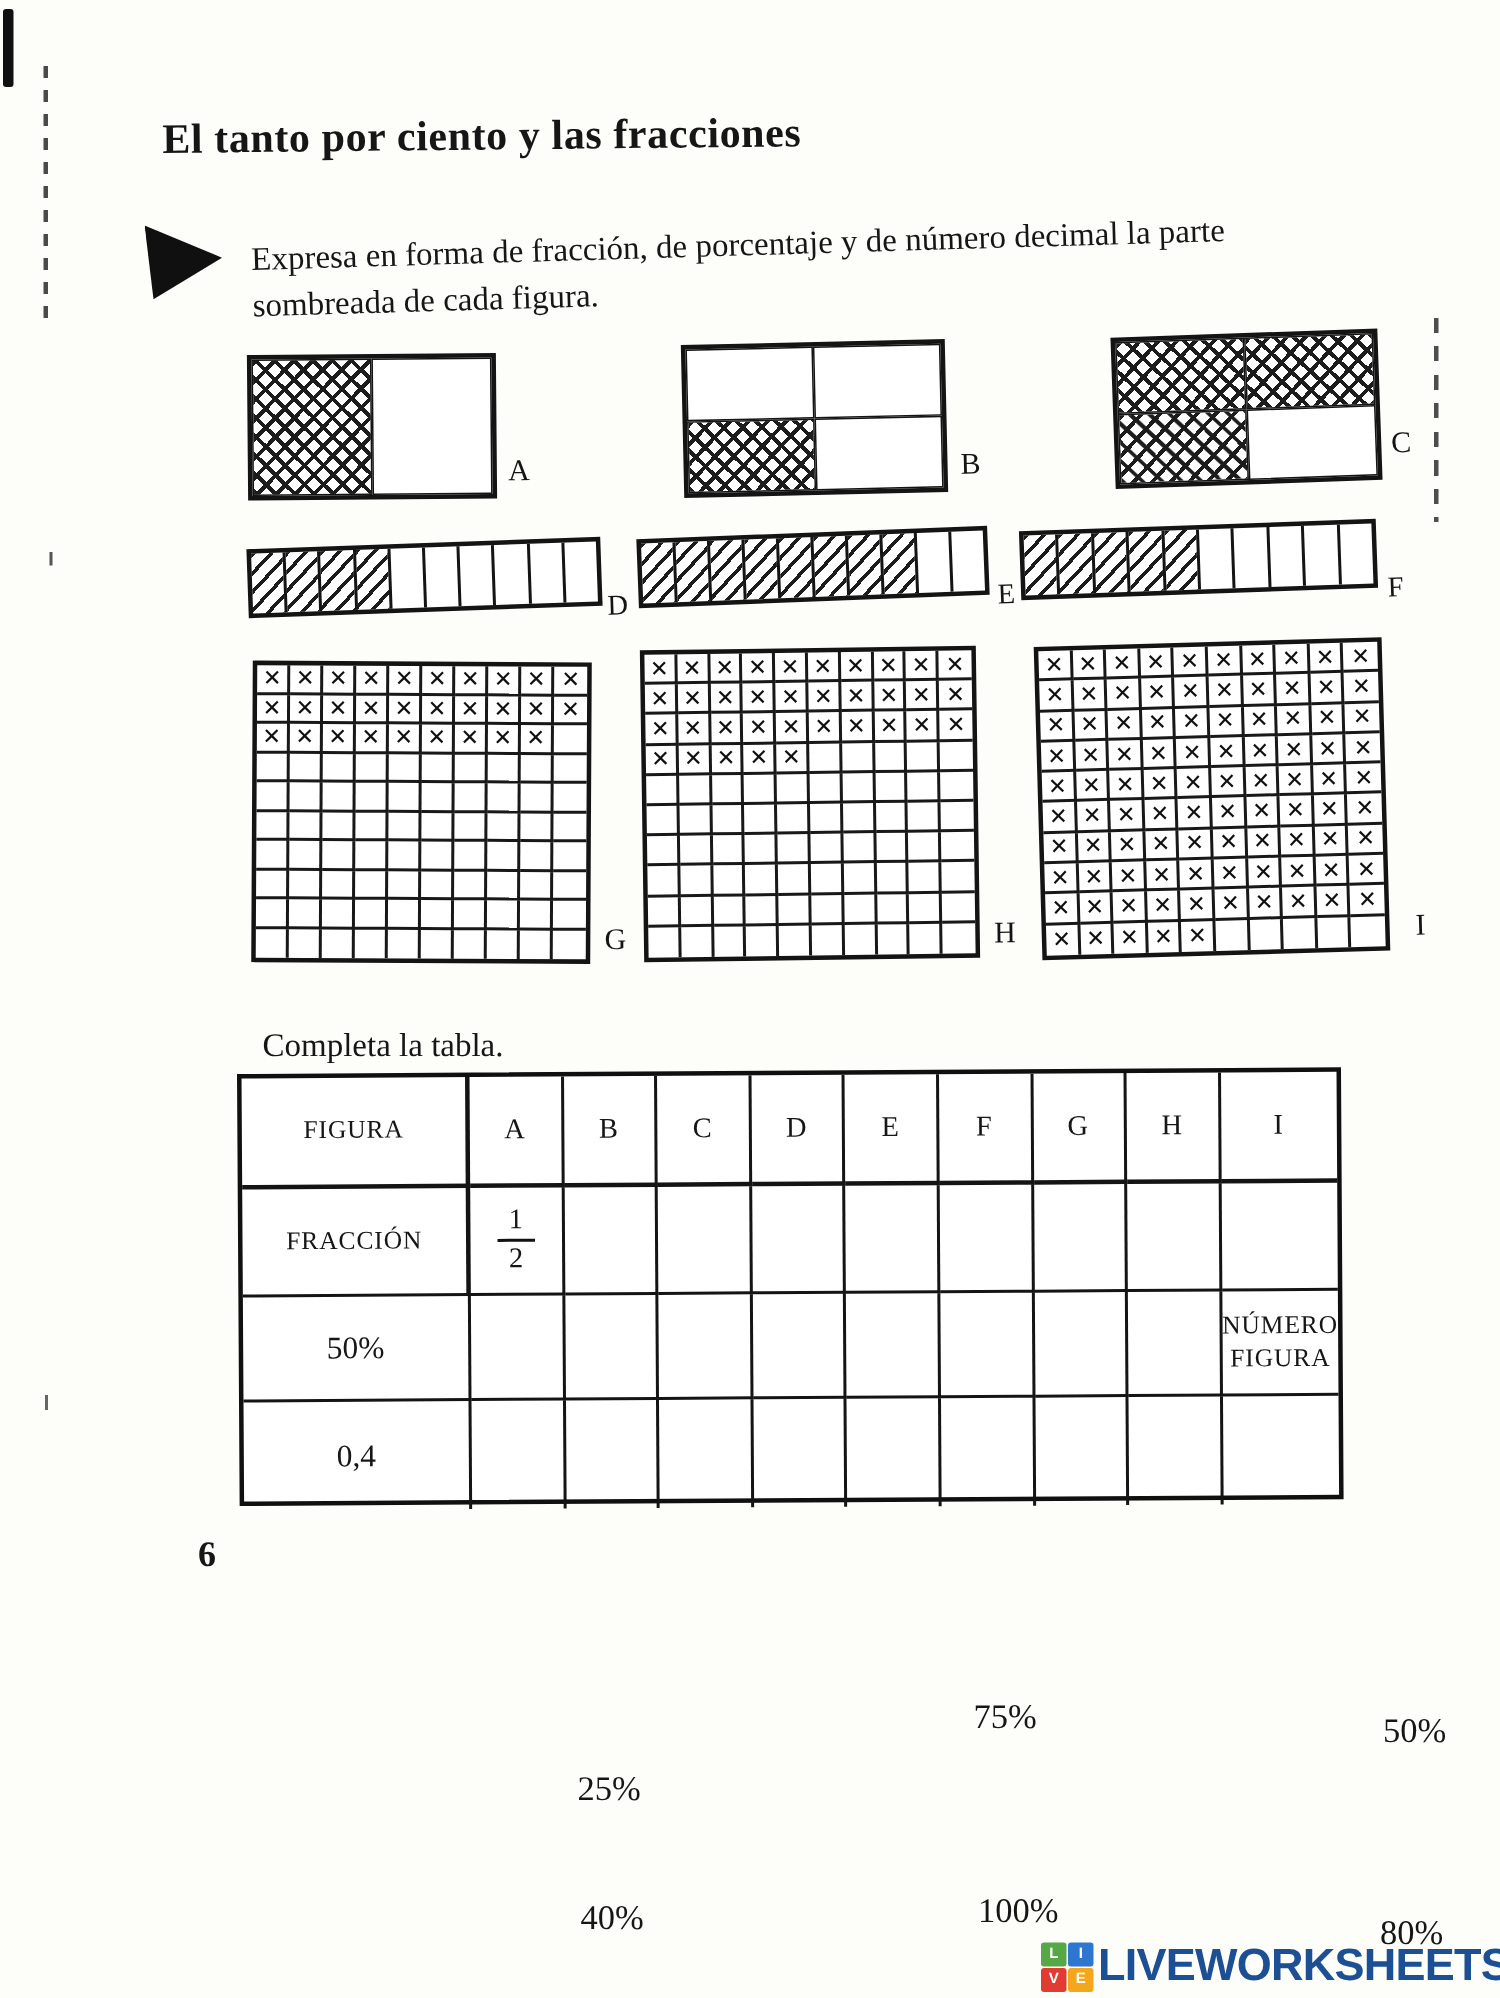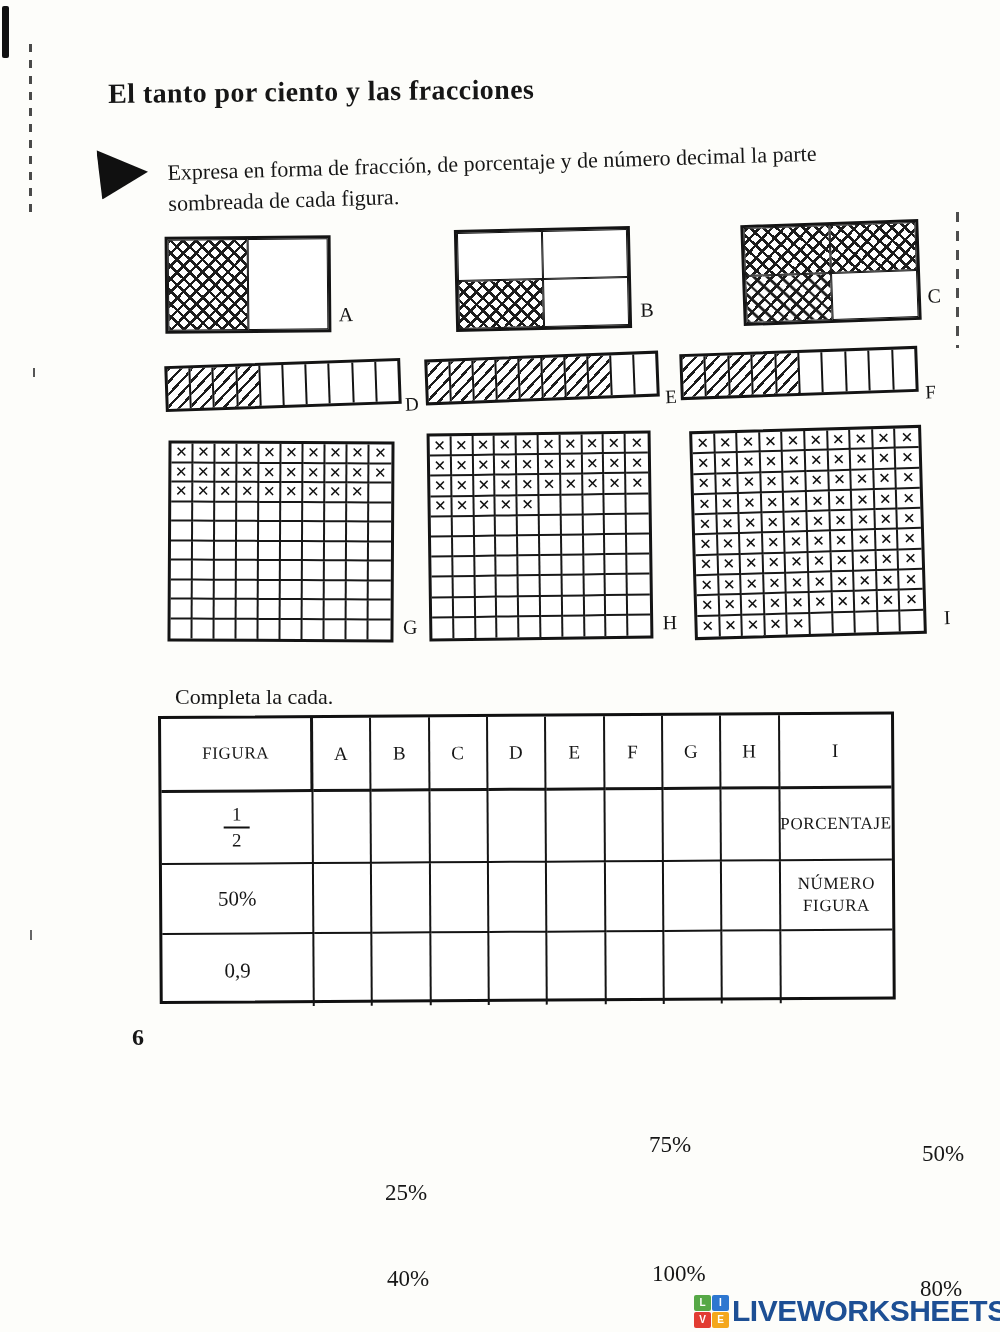--- a/index.html
+++ b/index.html
@@ -528,60 +528,60 @@
         <div class="gcell">×</div>
         <div class="gcell"></div>
         <div class="gcell"></div>
         <div class="gcell"></div>
         <div class="gcell"></div>
         <div class="gcell"></div>
       </div>
     <span class="fig-label">I</span>
   </div>
 
-  <div class="completa">Completa la cada.</div>
+  <div class="completa">Completa la tabla.</div>
 
   <div class="ctable">
       <div class="tcell thead tlabel">FIGURA</div>
       <div class="tcell thead">A</div>
       <div class="tcell thead">B</div>
       <div class="tcell thead">C</div>
       <div class="tcell thead">D</div>
       <div class="tcell thead">E</div>
       <div class="tcell thead">F</div>
       <div class="tcell thead">G</div>
       <div class="tcell thead">H</div>
       <div class="tcell thead">I</div>
+      <div class="tcell tlabel">FRACCIÓN</div>
       <div class="tcell tval">
         <span class="frac">
           <span class="fnum">1</span>
           <span class="fden">2</span>
         </span>
       </div>
       <div class="tcell tval"></div>
       <div class="tcell tval"></div>
       <div class="tcell tval"></div>
       <div class="tcell tval"></div>
       <div class="tcell tval"></div>
       <div class="tcell tval"></div>
       <div class="tcell tval"></div>
       <div class="tcell tval"></div>
-      <div class="tcell tlabel">PORCENTAJE</div>
       <div class="tcell tval">50%</div>
       <div class="tcell tval"></div>
       <div class="tcell tval"></div>
       <div class="tcell tval"></div>
       <div class="tcell tval"></div>
       <div class="tcell tval"></div>
       <div class="tcell tval"></div>
       <div class="tcell tval"></div>
       <div class="tcell tval"></div>
       <div class="tcell tlabel">NÚMERO
 FIGURA</div>
-      <div class="tcell tval">0,9</div>
+      <div class="tcell tval">0,4</div>
       <div class="tcell tval"></div>
       <div class="tcell tval"></div>
       <div class="tcell tval"></div>
       <div class="tcell tval"></div>
       <div class="tcell tval"></div>
       <div class="tcell tval"></div>
       <div class="tcell tval"></div>
       <div class="tcell tval"></div>
     </div>
 

